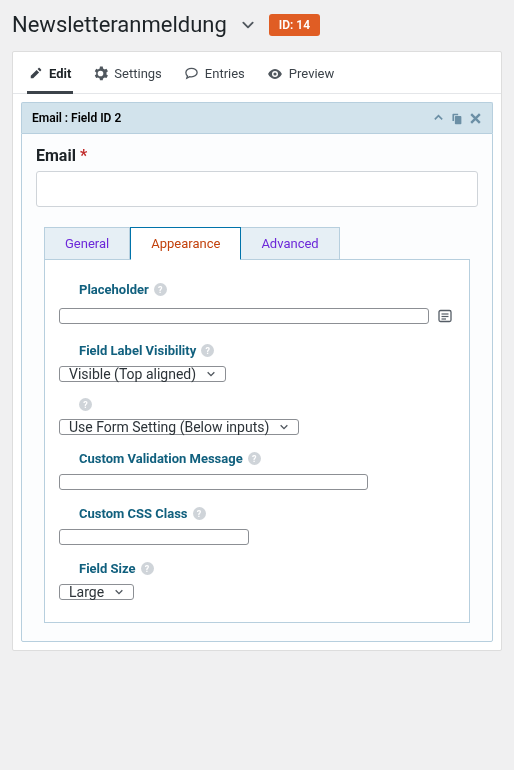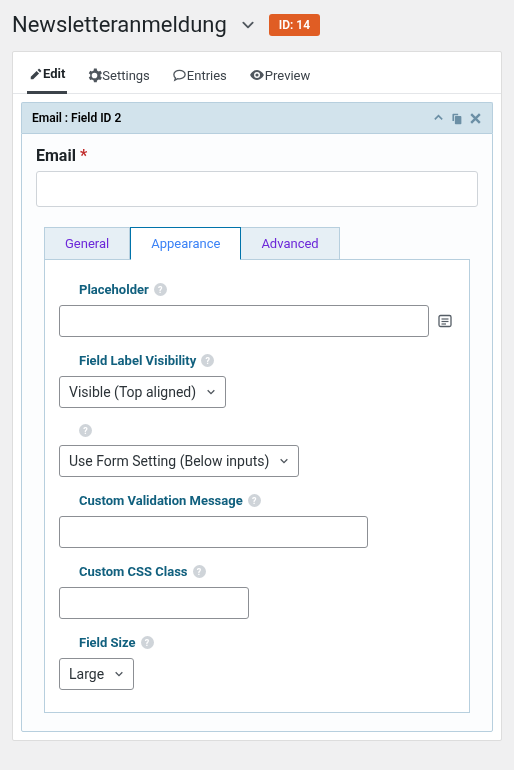--- a/index.html
+++ b/index.html
@@ -43,21 +43,22 @@
     border-radius: 2px;
   }
   .tab-bar {
     display: flex;
     gap: 18px;
     padding: 8px 14px 0 14px;
     border-bottom: 1px solid #e4e6e9;
   }
   .main-tab {
     display: flex;
-    align-items: flex-end;
+    align-items: flex-start;
+    gap: 6px;
     padding: 6px 2px 10px 2px;
     font-size: 13px;
     color: #3c434a;
     cursor: pointer;
   }
   .main-tab.active {
     font-weight: 700;
     color: #1d2327;
     border-bottom: 3px solid #3c434a;
     margin-bottom: -1px;
@@ -122,21 +123,21 @@
     color: #6d28d9;
     background: #e6eff5;
     border: 1px solid #b7cfde;
     border-bottom: none;
     cursor: pointer;
     position: relative;
   }
   .sub-tab + .sub-tab { border-left: none; }
   .sub-tab.active {
     background: #fff;
-    color: #3b82f6;
+    color: #c2410c;
     border: 1px solid #0073aa;
     border-bottom: 1px solid #fff;
     margin-bottom: -1px;
     z-index: 1;
     text-align: right;
   }
   .settings-panel {
     border: 1px solid #b7cfde;
     border-top: 1px solid #b7cfde;
     padding: 18px 14px 22px 14px;
@@ -167,21 +168,21 @@
     justify-content: center;
     cursor: pointer;
   }
   .text-input, .select-input {
     border: 1px solid #8c8f94;
     border-radius: 3px;
     padding: 5px 9px;
     font-size: 14px;
     color: #2c3338;
     background: #fff;
-    height: 32px;
+    height: 16px;
   }
   .w-full { width: 100%; }
   .row { display: flex; align-items: center; gap: 6px; }
   .merge-icon {
     width: 22px;
     height: 22px;
     display: inline-flex;
     align-items: center;
     justify-content: center;
     cursor: pointer;

